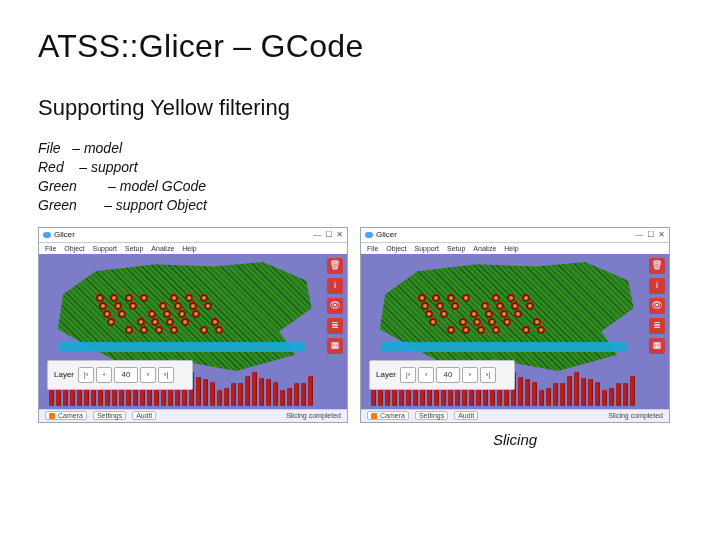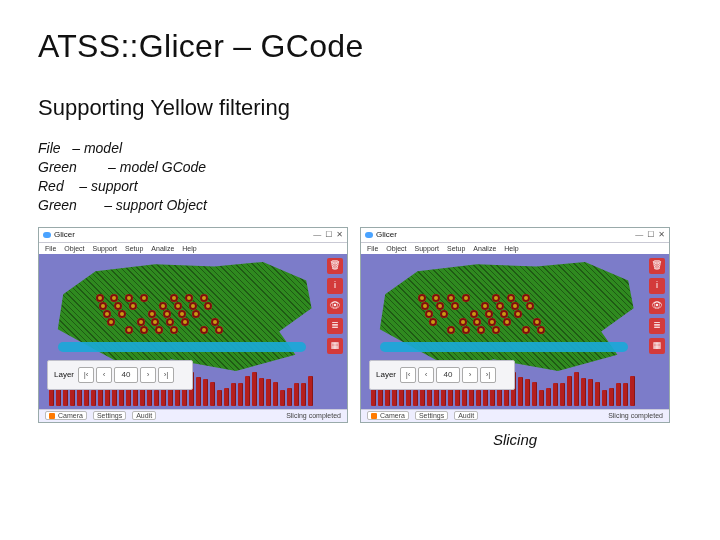--- a/index.html
+++ b/index.html
@@ -167,22 +167,22 @@
 <body>
 
 <div class="slide">
 
   <h1 class="title">ATSS::Glicer – GCode</h1>
 
   <h2 class="subtitle">Supporting Yellow filtering</h2>
 
   <div class="legend">
     <div class="row"><em>File</em><span>   </span><em>– model</em></div>
+    <div class="row"><em>Red</em><span>    </span><em>– support</em></div>
     <div class="row"><em>Green</em><span>        </span><em>– model GCode</em></div>
-    <div class="row"><em>Red</em><span>    </span><em>– support</em></div>
     <div class="row"><em>Green</em><span>       </span><em>– support Object</em></div>
   </div>
 
   <div class="screens">
 
     <div class="shot">
       <div class="win">
         <div class="titlebar">
           <span class="winlabel">
             <span class="cloud"></span>

